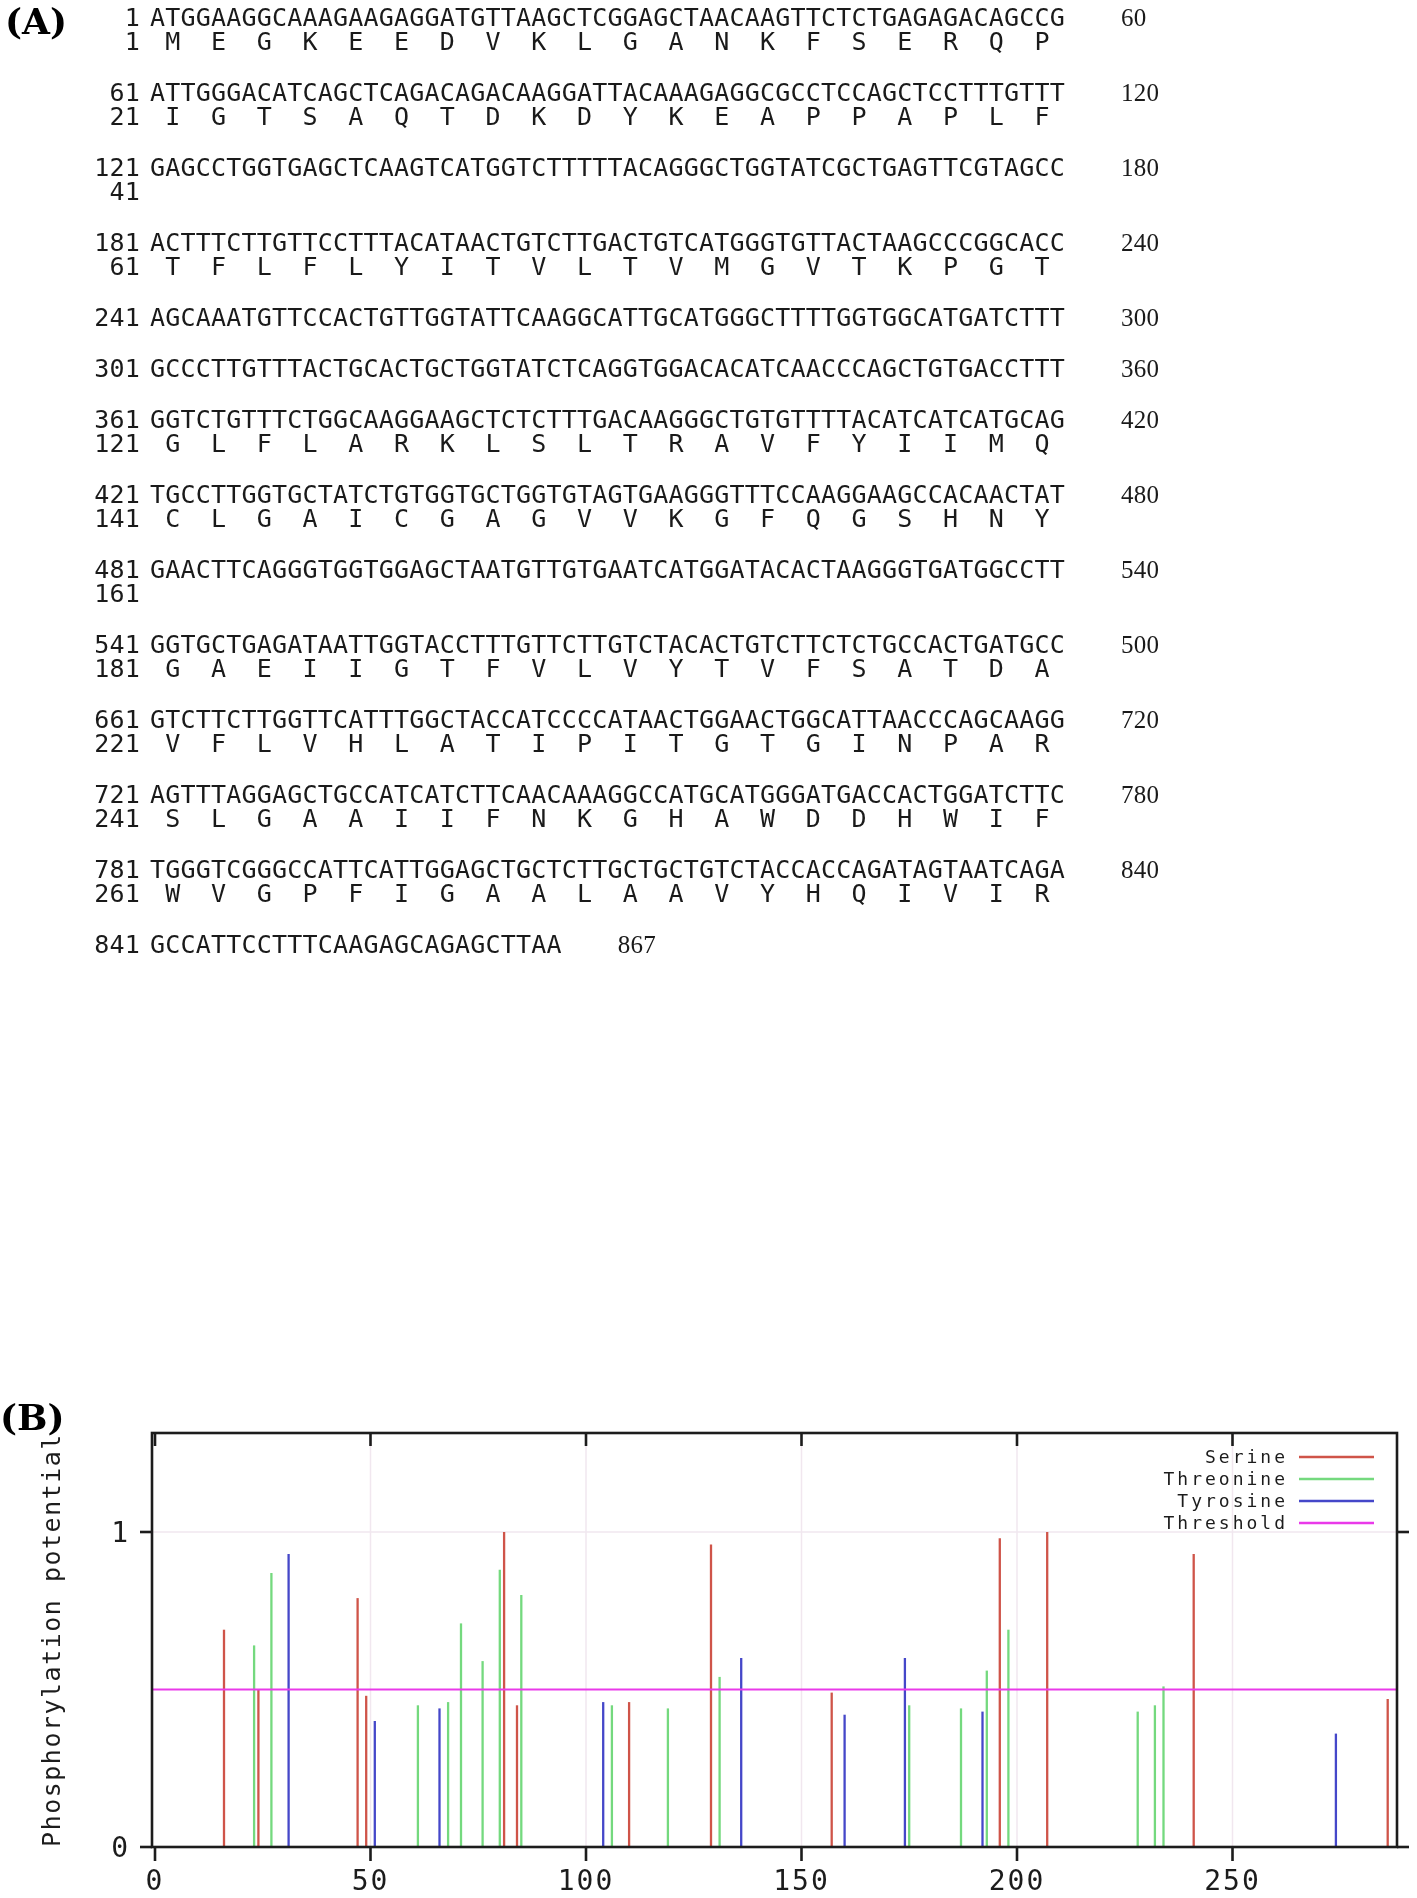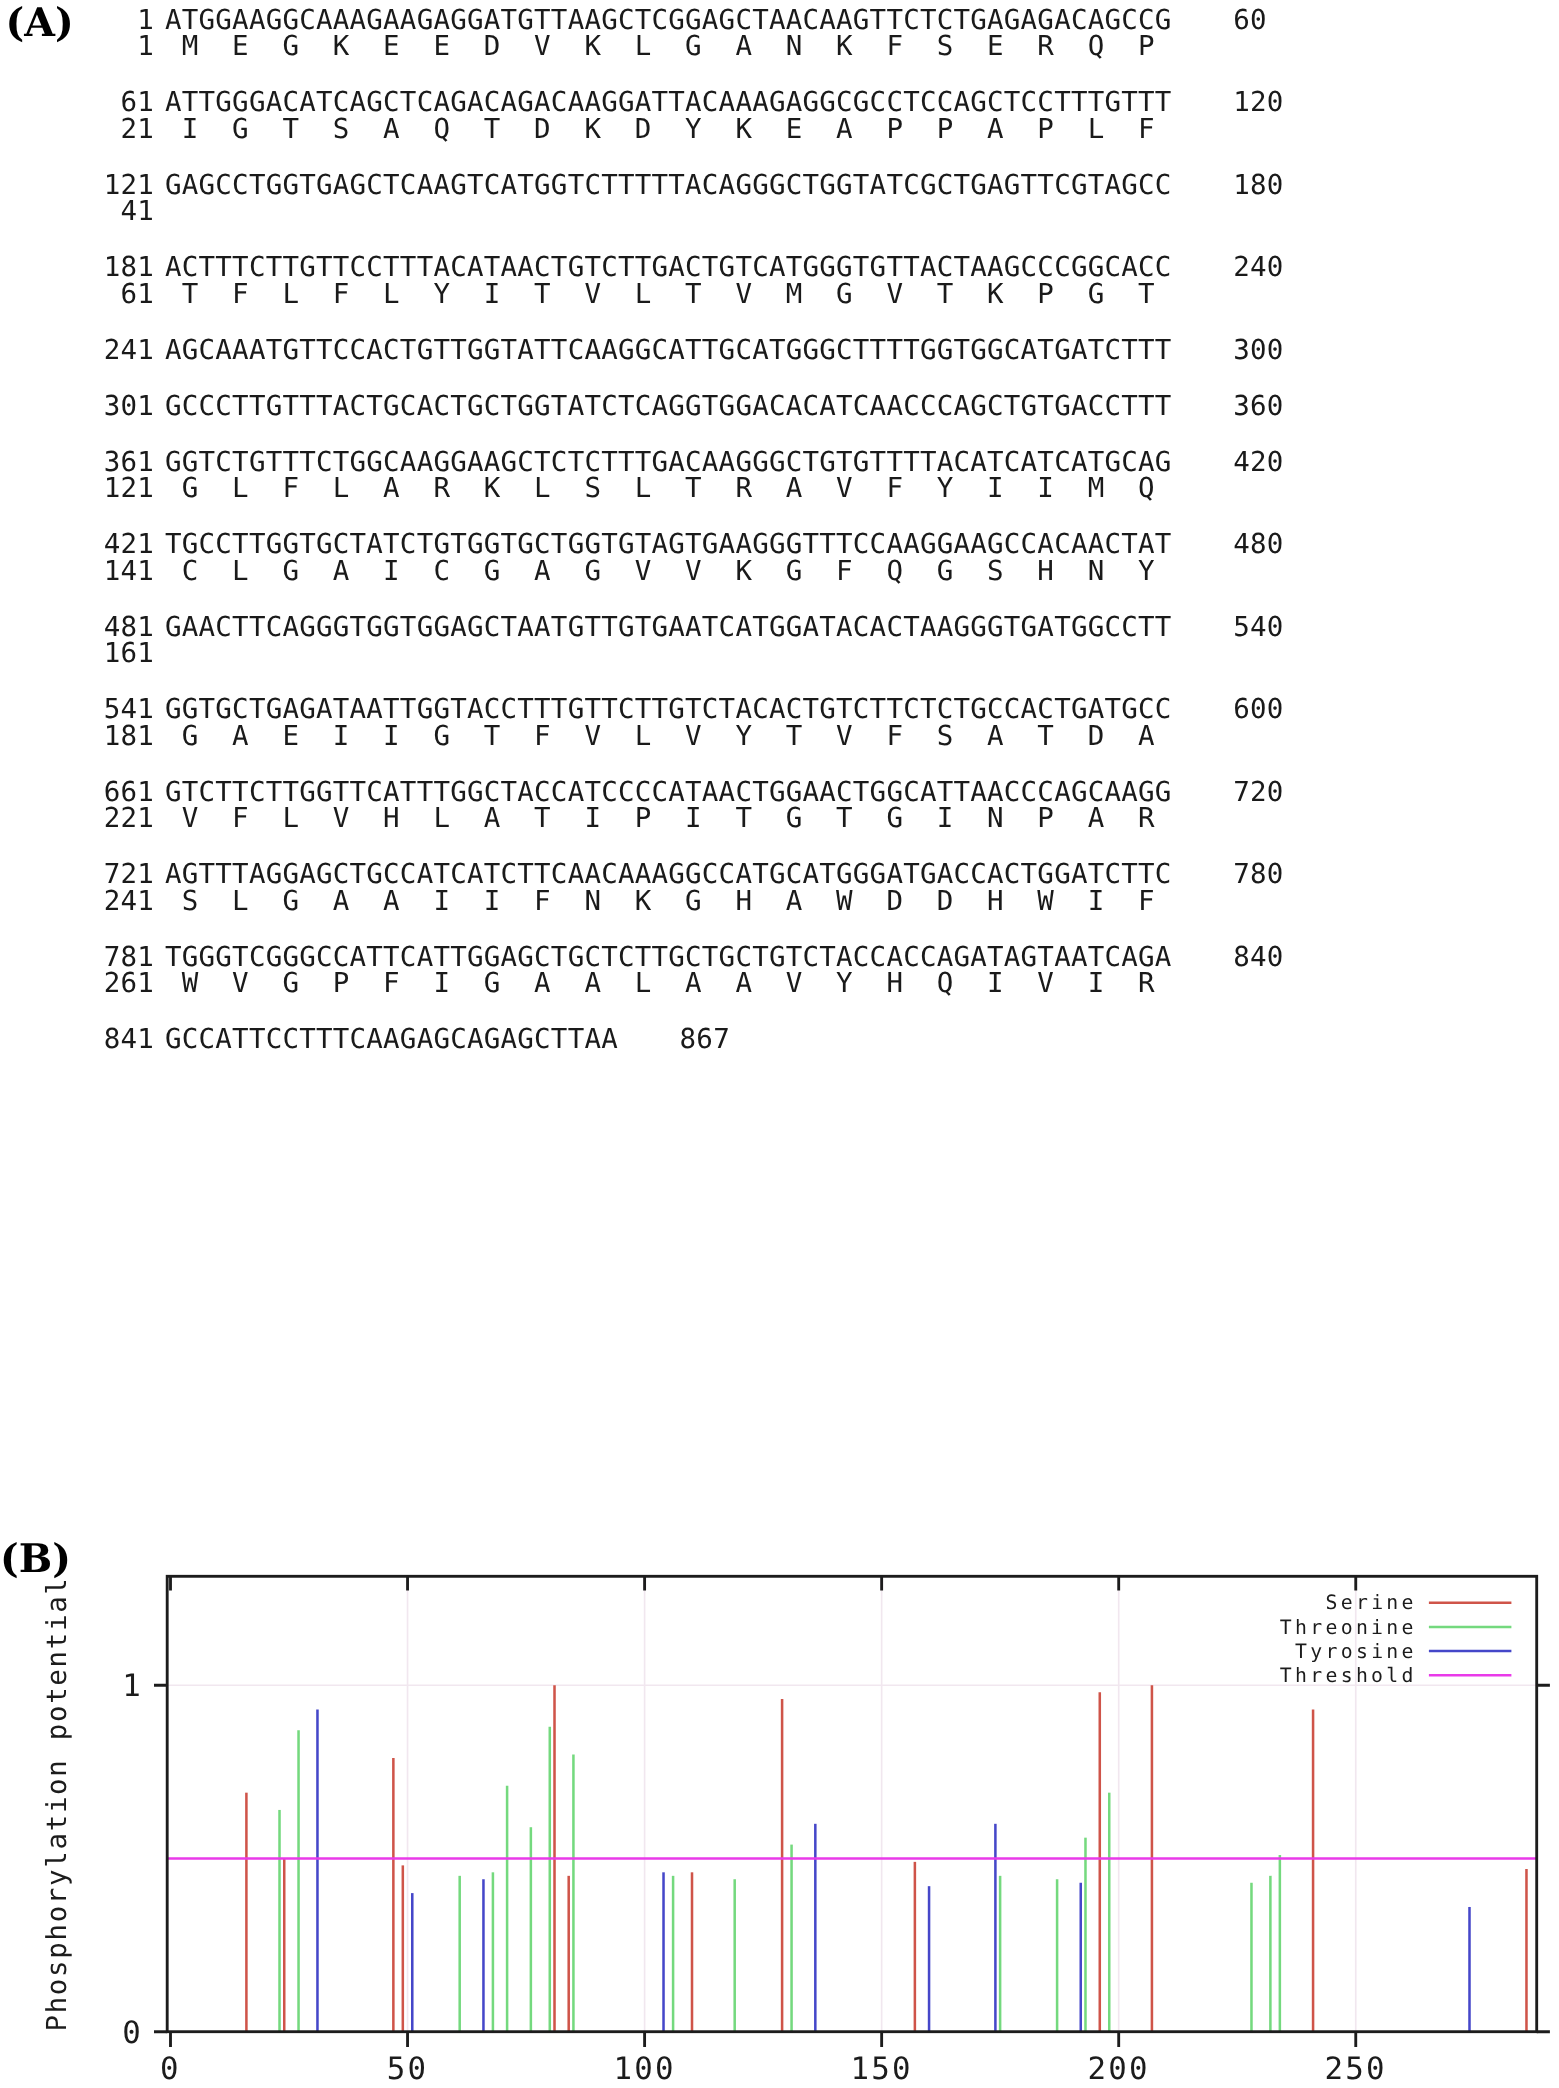--- a/index.html
+++ b/index.html
@@ -11,21 +11,21 @@
     position:absolute;font-family:"DejaVu Serif", serif;font-weight:bold;
     font-size:36px;color:#000;
   }
   #panel-a-label{top:0px;left:5px;}
   #panel-b-label{top:1396px;left:0px;}
   #panel-a{position:absolute;top:6px;left:0;width:1417px;}
   .seq-block{margin-bottom:27px;}
   .seq-line{display:flex;height:24px;line-height:24px;font-size:25px;white-space:pre;}
   .num-left{width:140px;text-align:right;flex:0 0 auto;letter-spacing:0.2px;}
   .seq-text{margin-left:10px;letter-spacing:0.2px;flex:0 0 auto;}
-  .num-right{margin-left:56px;letter-spacing:0.2px;flex:0 0 auto;}
+  .num-right{margin-left:56px;letter-spacing:0.2px;flex:0 0 auto;font-family:Liberation Serif, serif;}
   #panel-b{position:absolute;top:1395px;left:0;width:1417px;height:503px;}
   #chart-svg-holder, #chart-svg-holder svg{position:absolute;top:0;left:0;width:1417px;height:503px;}
 </style>
 </head>
 <body>
 
 <div class="panel-label" id="panel-a-label">(A)</div>
 
 <div id="panel-a">
     <div class="seq-block">
@@ -56,21 +56,21 @@
     </div>
     <div class="seq-block">
       <div class="seq-line"><span class="num-left">421</span><span class="seq-text">TGCCTTGGTGCTATCTGTGGTGCTGGTGTAGTGAAGGGTTTCCAAGGAAGCCACAACTAT</span><span class="num-right">480</span></div>
       <div class="seq-line"><span class="num-left">141</span><span class="seq-text"> C  L  G  A  I  C  G  A  G  V  V  K  G  F  Q  G  S  H  N  Y </span></div>
     </div>
     <div class="seq-block">
       <div class="seq-line"><span class="num-left">481</span><span class="seq-text">GAACTTCAGGGTGGTGGAGCTAATGTTGTGAATCATGGATACACTAAGGGTGATGGCCTT</span><span class="num-right">540</span></div>
       <div class="seq-line"><span class="num-left">161</span></div>
     </div>
     <div class="seq-block">
-      <div class="seq-line"><span class="num-left">541</span><span class="seq-text">GGTGCTGAGATAATTGGTACCTTTGTTCTTGTCTACACTGTCTTCTCTGCCACTGATGCC</span><span class="num-right">600</span></div>
+      <div class="seq-line"><span class="num-left">541</span><span class="seq-text">GGTGCTGAGATAATTGGTACCTTTGTTCTTGTCTACACTGTCTTCTCTGCCACTGATGCC</span><span class="num-right">500</span></div>
       <div class="seq-line"><span class="num-left">181</span><span class="seq-text"> G  A  E  I  I  G  T  F  V  L  V  Y  T  V  F  S  A  T  D  A </span></div>
     </div>
     <div class="seq-block">
       <div class="seq-line"><span class="num-left">661</span><span class="seq-text">GTCTTCTTGGTTCATTTGGCTACCATCCCCATAACTGGAACTGGCATTAACCCAGCAAGG</span><span class="num-right">720</span></div>
       <div class="seq-line"><span class="num-left">221</span><span class="seq-text"> V  F  L  V  H  L  A  T  I  P  I  T  G  T  G  I  N  P  A  R </span></div>
     </div>
     <div class="seq-block">
       <div class="seq-line"><span class="num-left">721</span><span class="seq-text">AGTTTAGGAGCTGCCATCATCTTCAACAAAGGCCATGCATGGGATGACCACTGGATCTTC</span><span class="num-right">780</span></div>
       <div class="seq-line"><span class="num-left">241</span><span class="seq-text"> S  L  G  A  A  I  I  F  N  K  G  H  A  W  D  D  H  W  I  F </span></div>
     </div>

